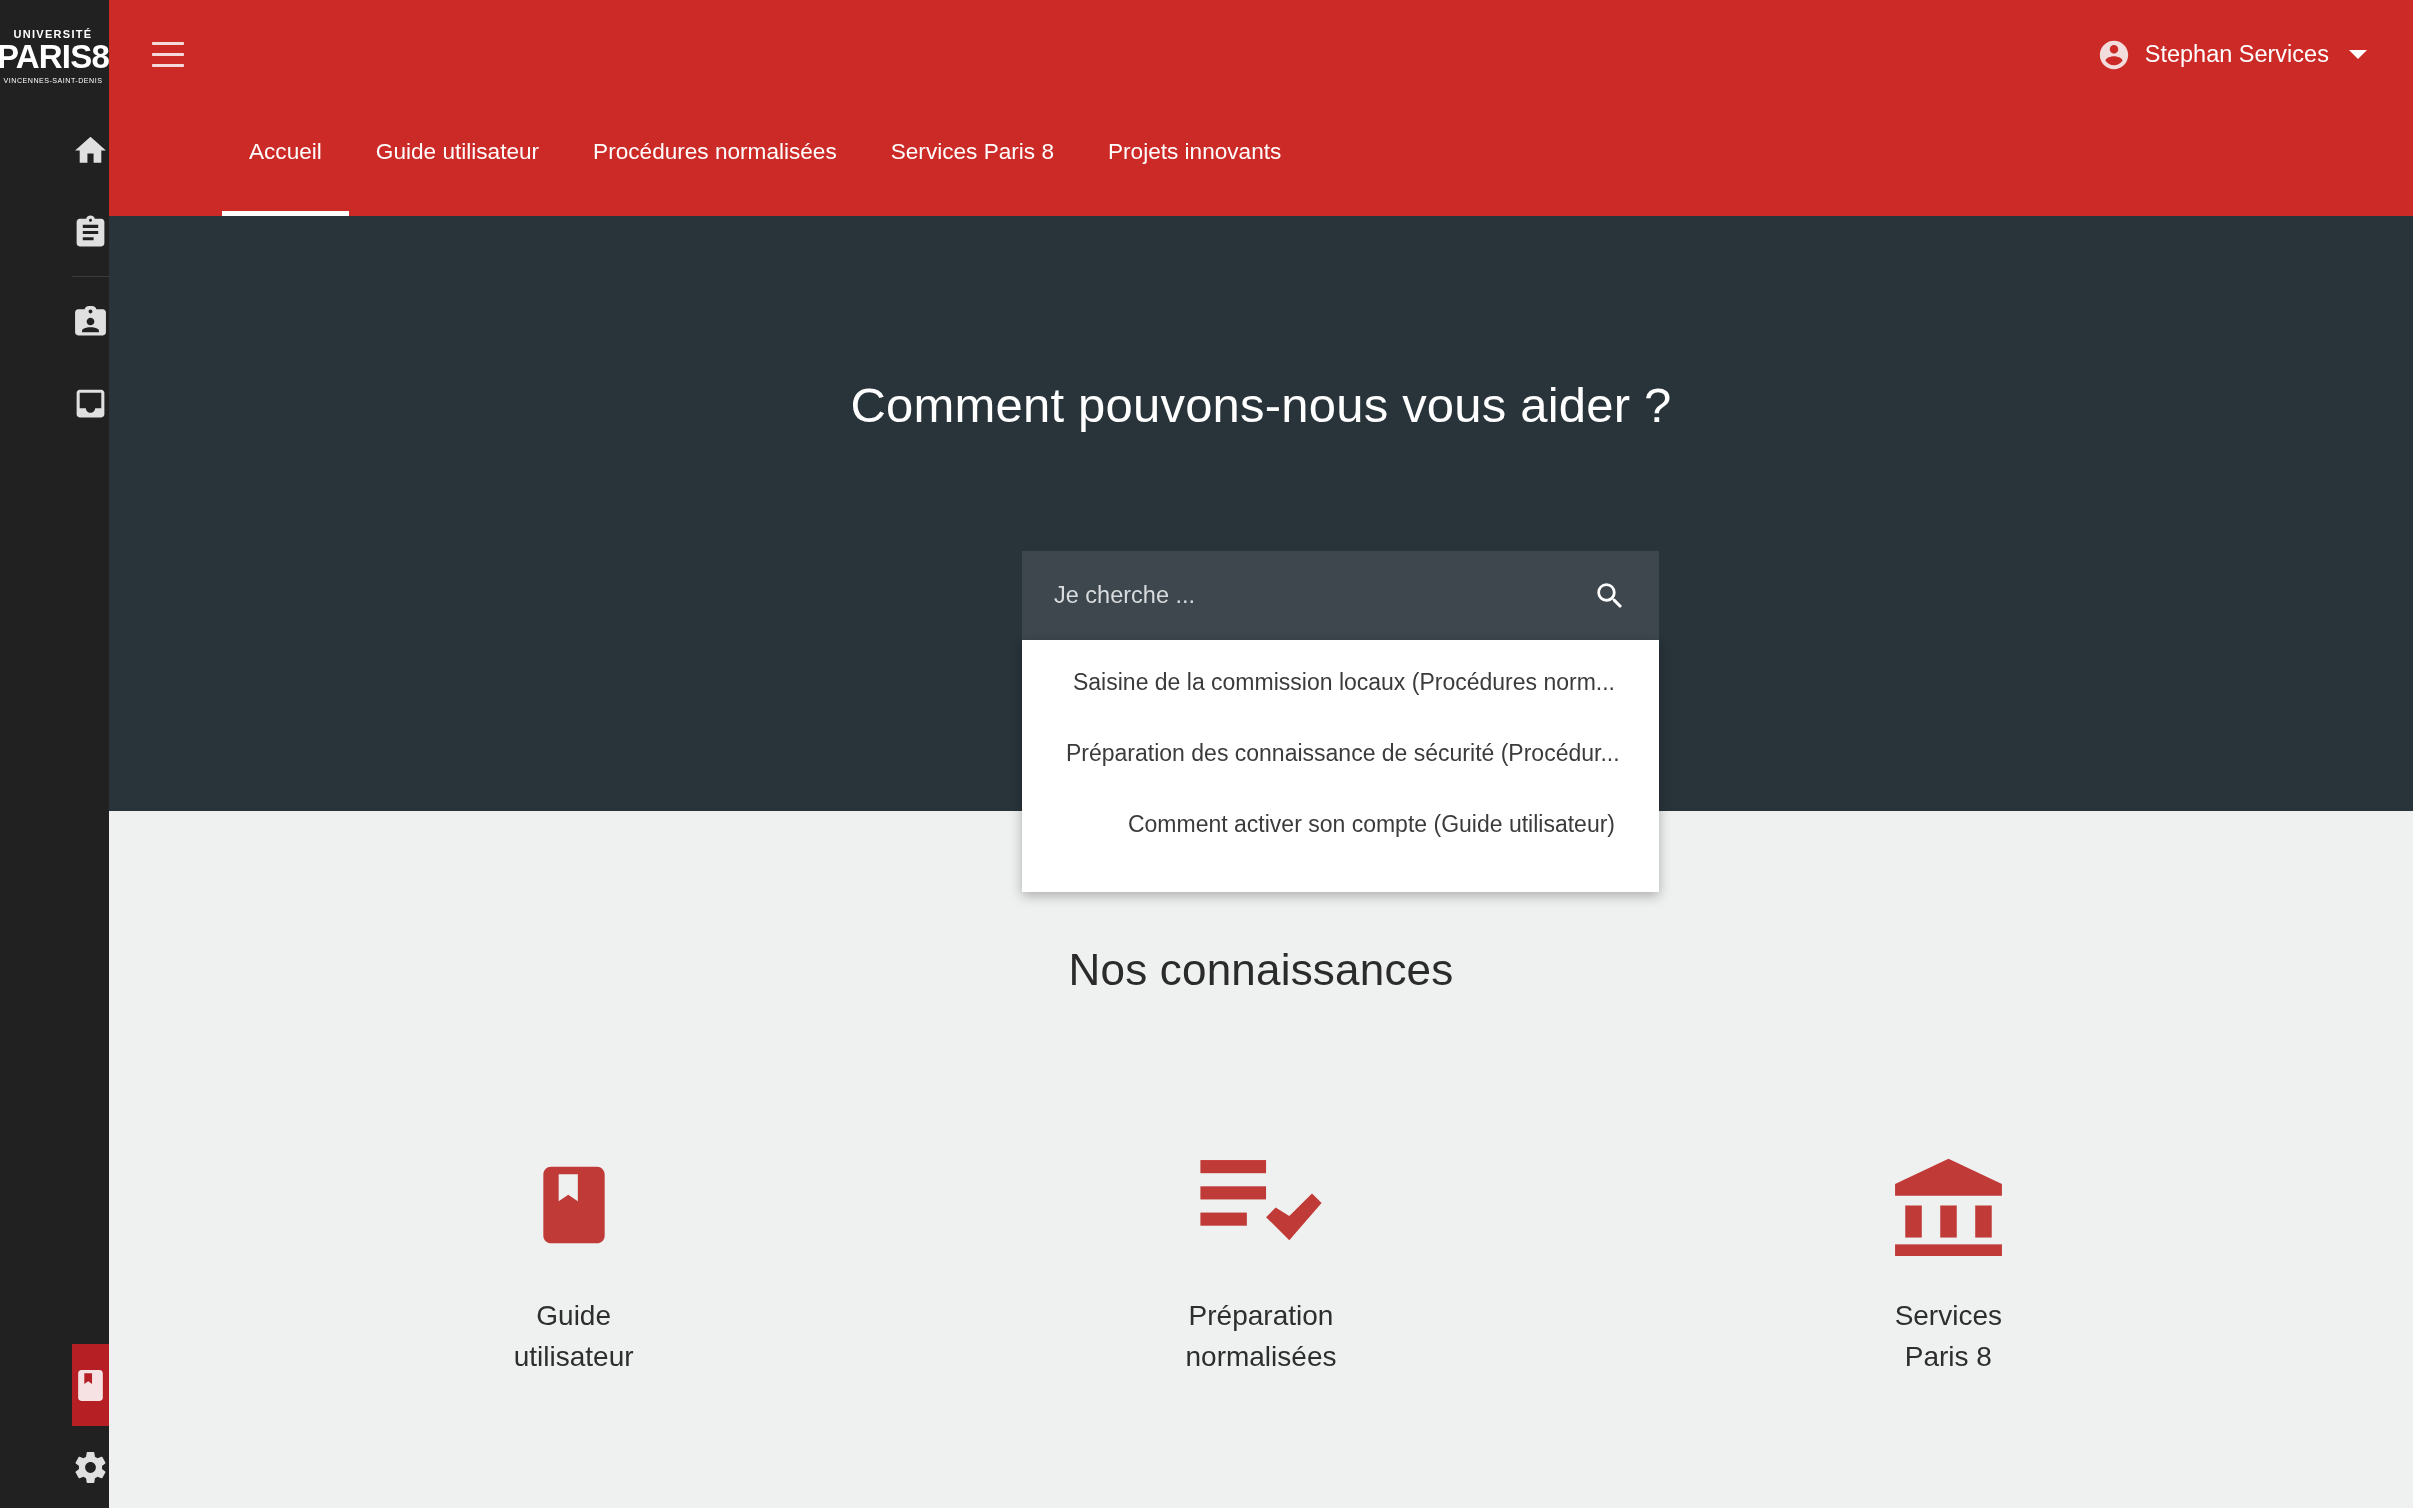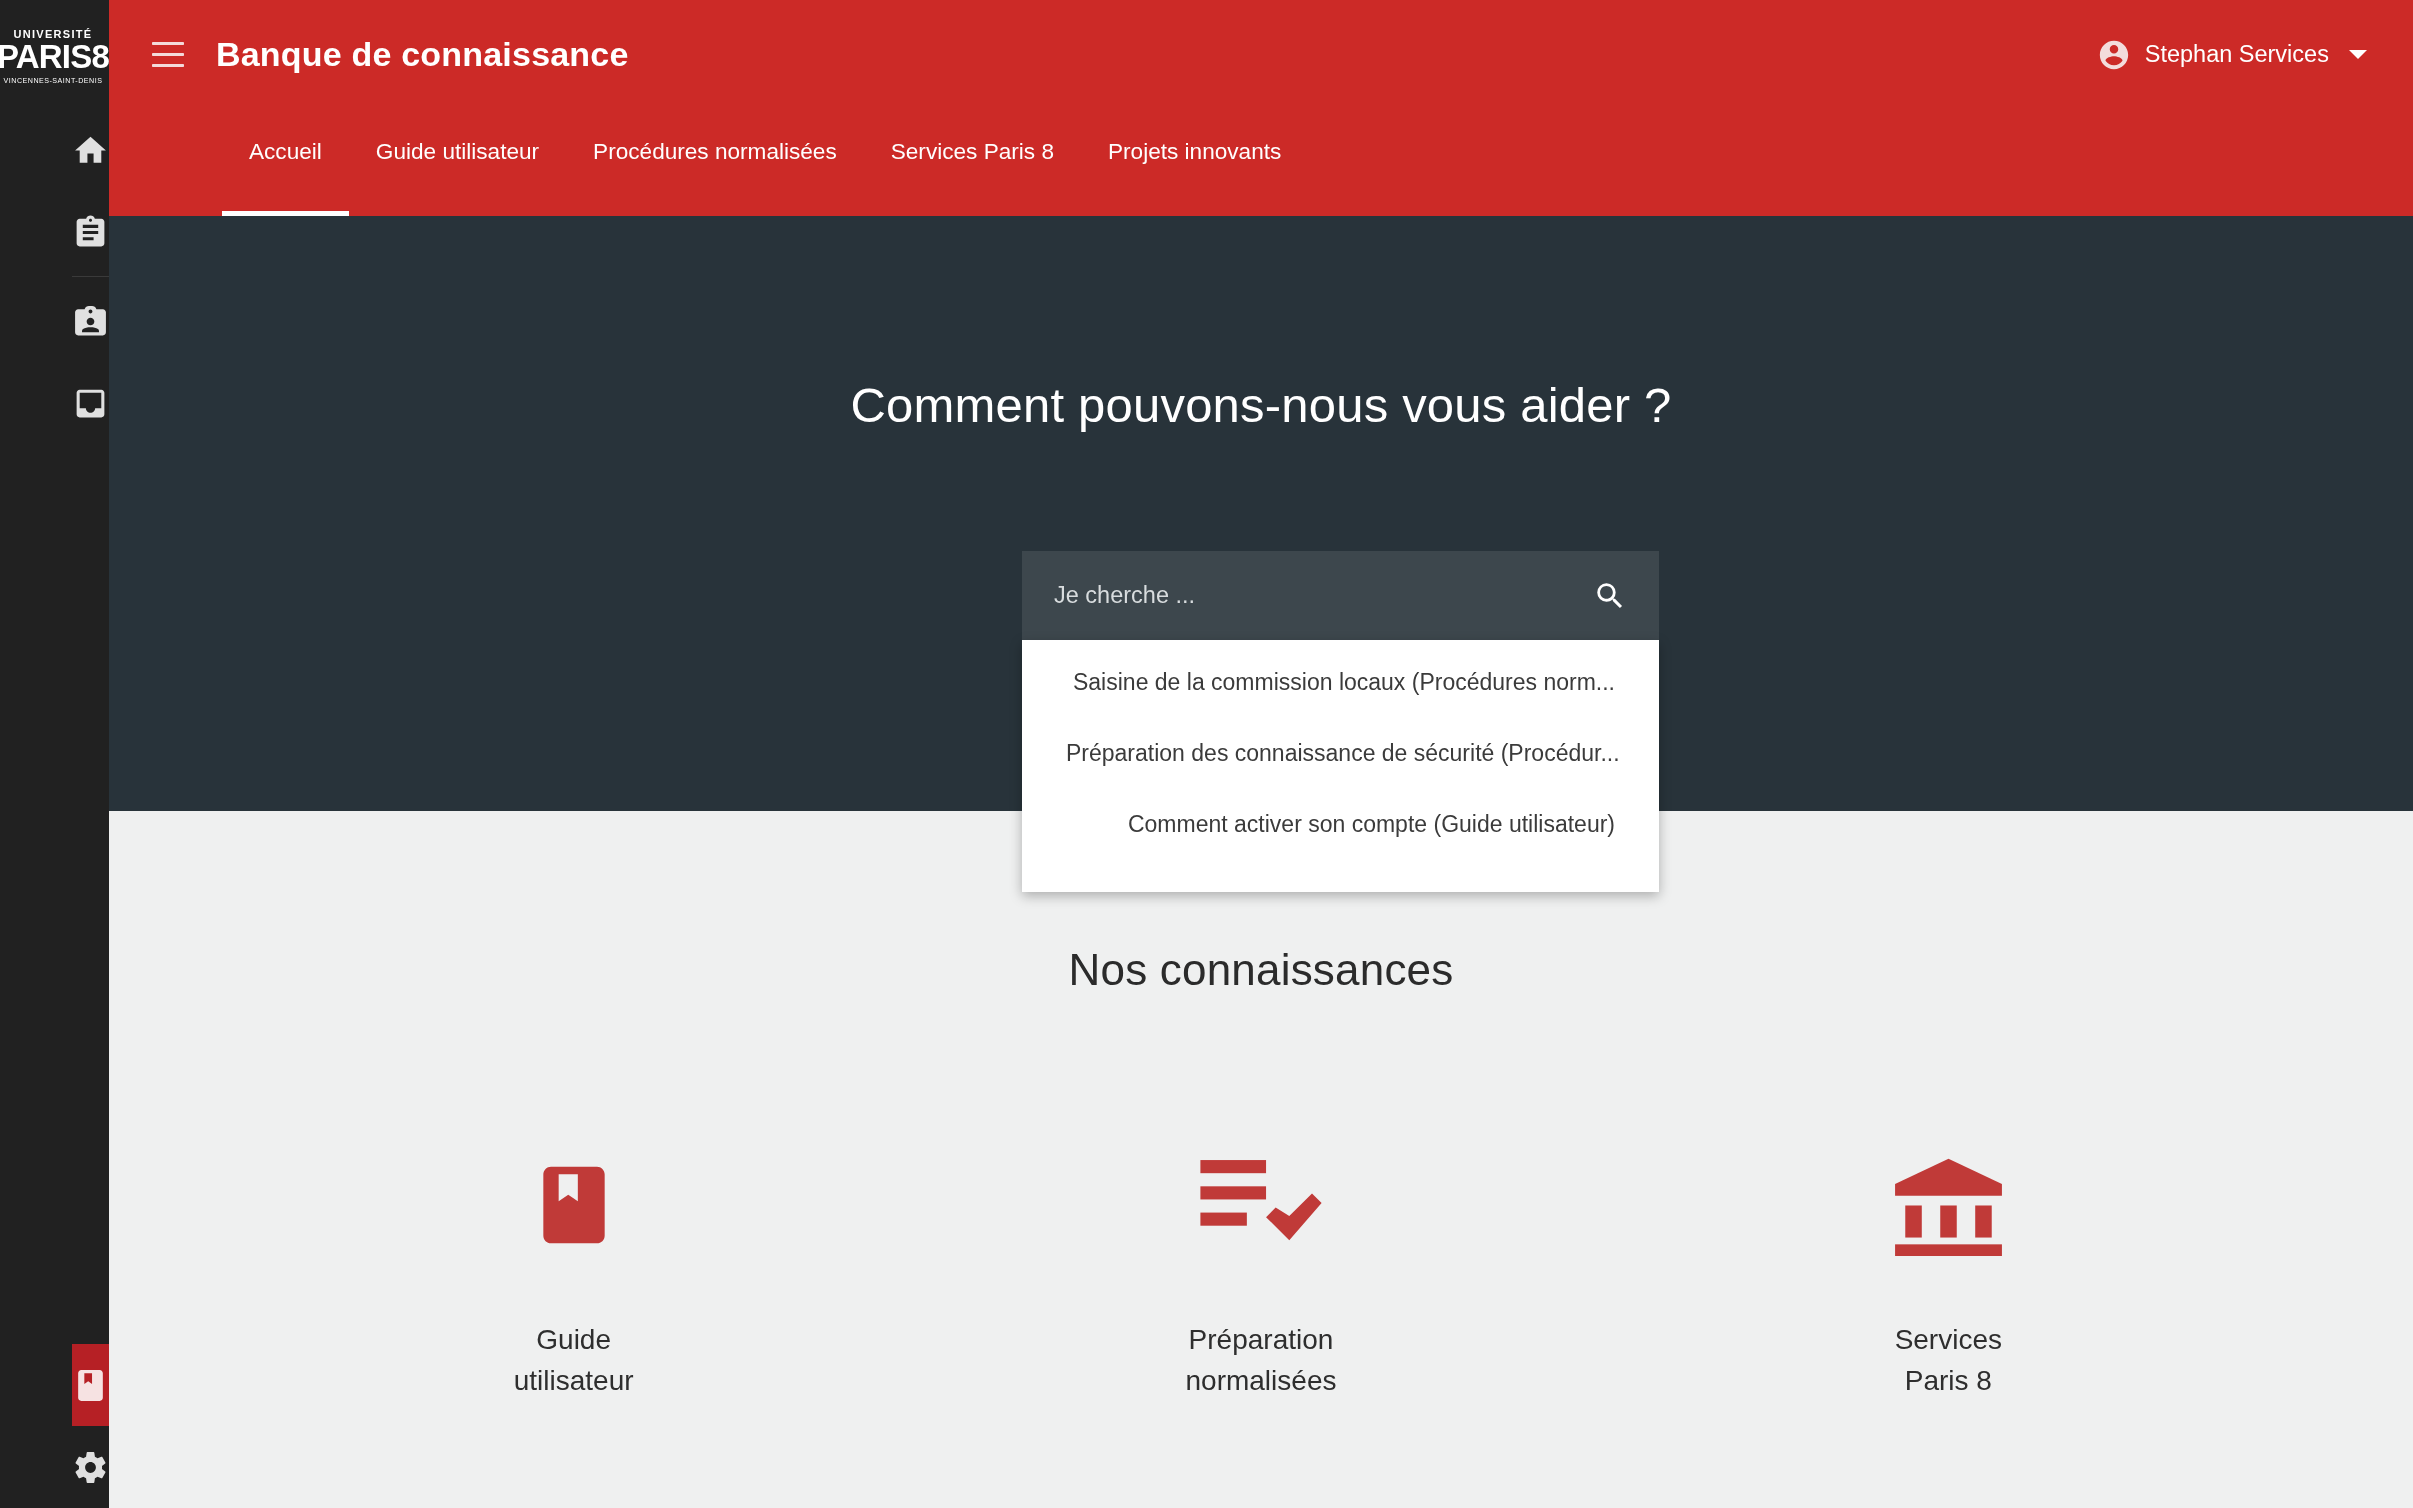--- a/index.html
+++ b/index.html
@@ -265,21 +265,21 @@
     cursor: pointer;
   }
   .card-icon {
     height: 151px;
     display: flex;
     align-items: center;
     justify-content: center;
   }
   .card-icon svg { fill: #c03a38; display: block; }
   .card-label {
-    margin-top: 40px;
+    margin-top: 16px;
     font-size: 28px;
     line-height: 1.45;
     color: #2e2e2e;
     text-align: center;
     white-space: pre-line;
   }
 </style>
 </head>
 <body>
 
@@ -335,21 +335,20 @@
 
   <div class="main">
 
     <header class="topbar">
       <div class="topbar-row1">
         <div class="hamburger">
           <i></i>
             <i></i>
             <i></i>
         </div>
-        <div class="app-title">Banque de connaissance</div>
         <div class="topbar-spacer"></div>
         <div class="user-menu">
           <svg class="avatar" viewBox="0 0 24 24">
             <path d="M12 2C6.48 2 2 6.48 2 12s4.48 10 10 10 10-4.48 10-10S17.52 2 12 2zm0 3c1.66 0 3 1.34 3 3s-1.34 3-3 3-3-1.34-3-3 1.34-3 3-3zm0 14.2c-2.5 0-4.71-1.28-6-3.22.03-1.99 4-3.08 6-3.08 1.99 0 5.97 1.09 6 3.08-1.29 1.94-3.5 3.22-6 3.22z"></path>
           </svg>
           <span class="user-name">Stephan Services</span>
           <span class="caret"></span>
         </div>
       </div>
 

